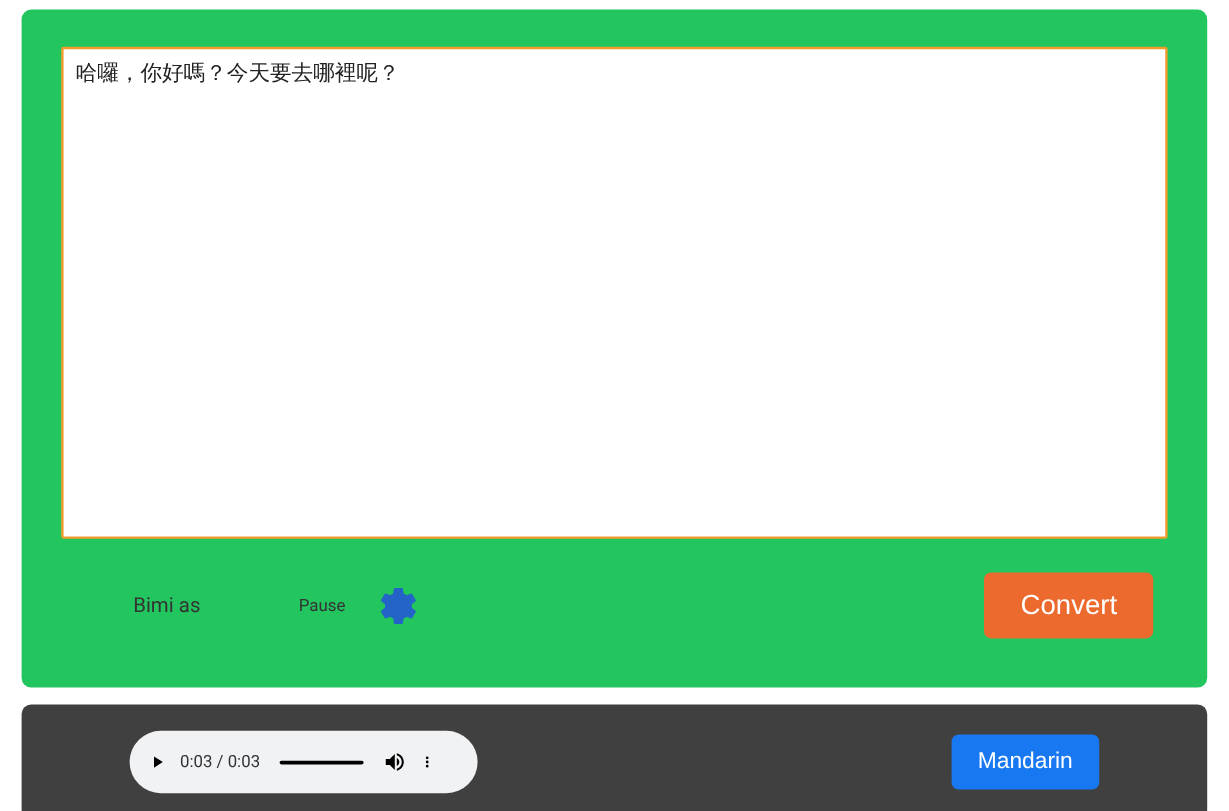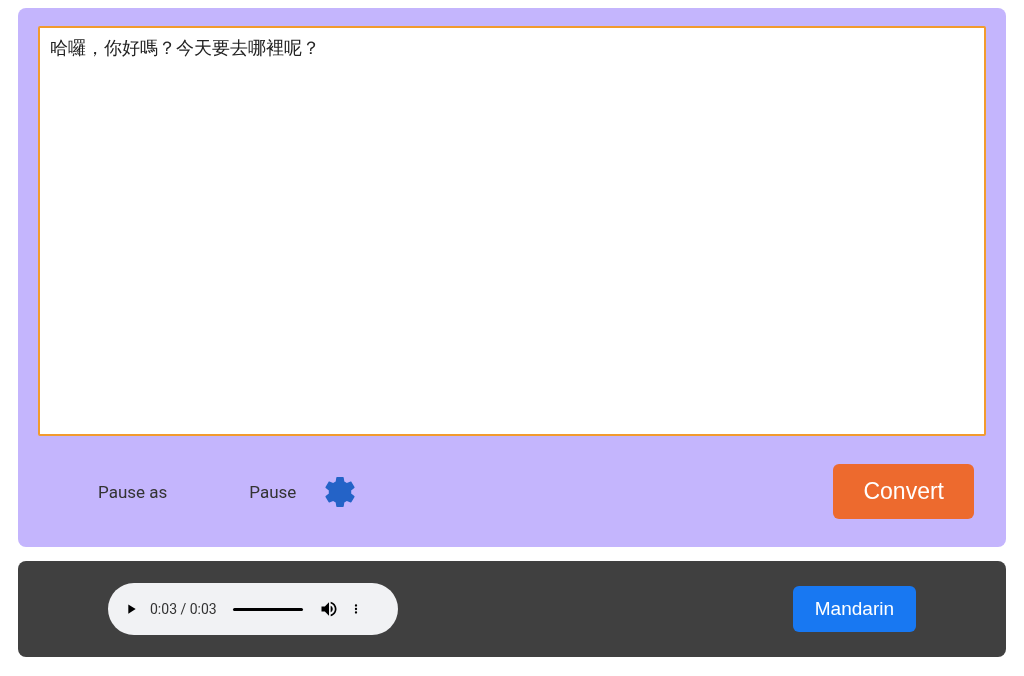--- a/index.html
+++ b/index.html
@@ -10,24 +10,24 @@
     
     body {
       font-family: -apple-system, BlinkMacSystemFont, "Segoe UI", Roboto, Helvetica, Arial, sans-serif;
       background: #fff;
       width: 1024px;
       height: 676px;
       overflow: hidden;
     }
     
     .main-panel {
-      background: #c4b5fd;
+      background: #22c55e;
       border-radius: 8px;
       margin: 8px 18px 0 18px;
-      padding: 4px;
+      padding: 17px;
     }
     
     .text-input-area {
       margin: 14px 16px 0 16px;
       background: #fff;
       border: 2px solid #f29b2e;
       border-radius: 2px;
       height: 410px;
       padding: 8px 10px;
       font-size: 18px;
@@ -73,21 +73,21 @@
       padding: 8px 12px;
       font-size: 17px;
       color: #222;
       min-width: 70px;
       height: 40px;
       display: flex;
       align-items: center;
     }
     
     .pause-label {
-      font-size: 17px;
+      font-size: 14px;
       color: #333;
       margin-left: 58px;
       margin-right: 8px;
     }
     
     .gear-icon {
       display: inline-flex;
       align-items: center;
       justify-content: center;
     }
@@ -178,21 +178,21 @@
     }
   </style>
 </head>
 <body>
 
 <div class="main-panel">
   <textarea class="text-input-area" style="">哈囉，你好嗎？今天要去哪裡呢？</textarea>
 
   <div class="controls-row">
 
-    <span class="save-as-label">Pause as</span>
+    <span class="save-as-label">Bimi as</span>
 
 
     <span class="pause-label">Pause</span>
 
     <span class="gear-icon">
       <svg width="36" height="36" viewBox="0 0 24 24" fill="#2463c7">
         <path d="M12,8A4,4 0 0,1 16,12A4,4 0 0,1 12,16A4,4 0 0,1 8,12A4,4 0 0,1 12,8M12,10A2,2 0 0,0 10,12A2,2 0 0,0 12,14A2,2 0 0,0 14,12A2,2 0 0,0 12,10M10,22C9.75,22 9.54,21.82 9.5,21.58L9.13,18.93C8.5,18.68 7.96,18.34 7.44,17.94L4.95,18.95C4.73,19.03 4.46,18.95 4.34,18.73L2.34,15.27C2.21,15.05 2.27,14.78 2.46,14.63L4.57,12.97L4.5,12L4.57,11L2.46,9.37C2.27,9.22 2.21,8.95 2.34,8.73L4.34,5.27C4.46,5.05 4.73,4.96 4.95,5.05L7.44,6.05C7.96,5.66 8.5,5.32 9.13,5.07L9.5,2.42C9.54,2.18 9.75,2 10,2H14C14.25,2 14.46,2.18 14.5,2.42L14.87,5.07C15.5,5.32 16.04,5.66 16.56,6.05L19.05,5.05C19.27,4.96 19.54,5.05 19.66,5.27L21.66,8.73C21.79,8.95 21.73,9.22 21.54,9.37L19.43,11L19.5,12L19.43,13L21.54,14.63C21.73,14.78 21.79,15.05 21.66,15.27L19.66,18.73C19.54,18.95 19.27,19.04 19.05,18.95L16.56,17.95C16.04,18.34 15.5,18.68 14.87,18.93L14.5,21.58C14.46,21.82 14.25,22 14,22H10Z"></path>
       </svg>
     </span>
 

